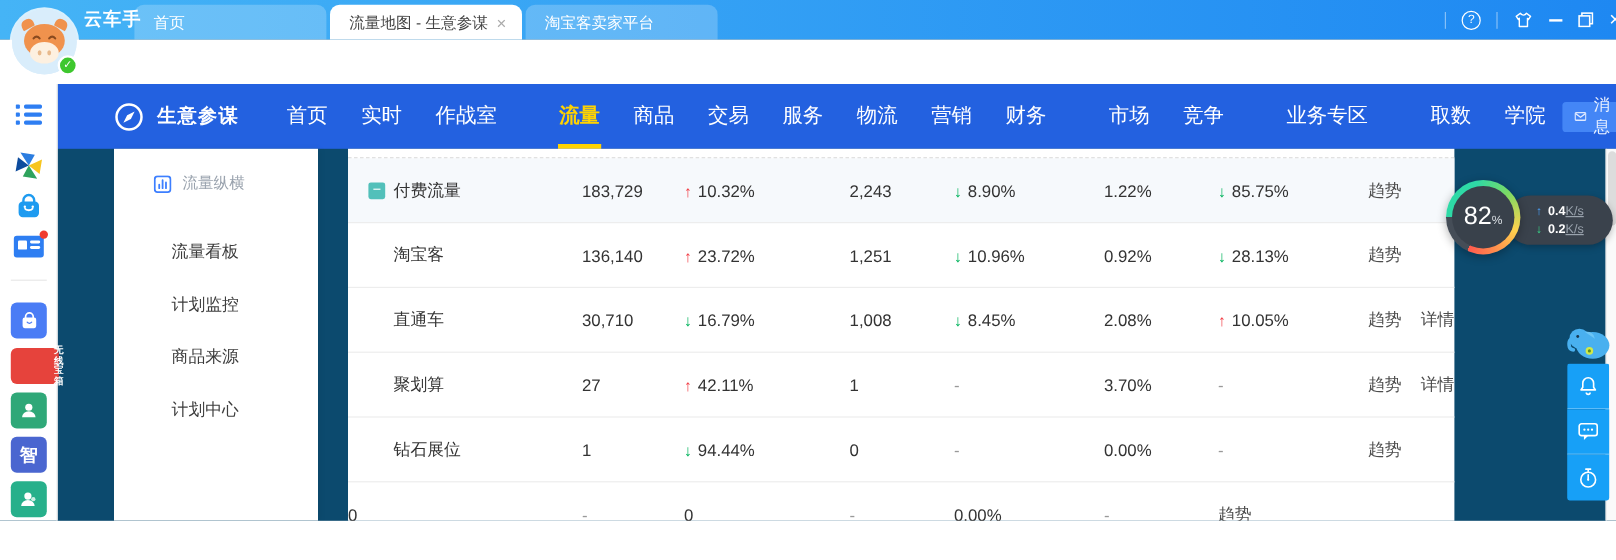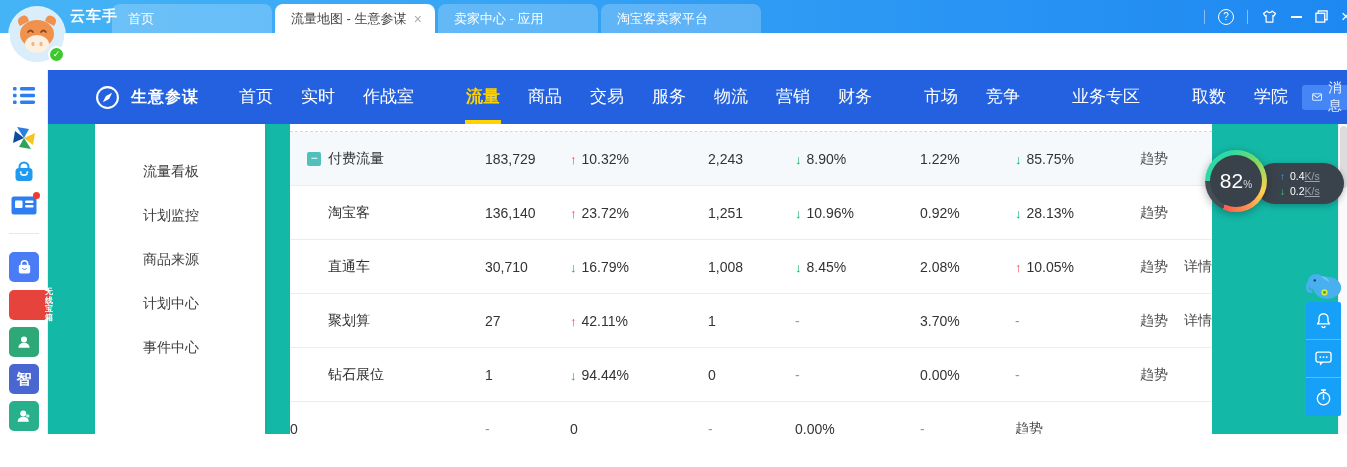--- a/index.html
+++ b/index.html
@@ -1,18 +1,18 @@
 <!DOCTYPE html>
 <html><head>
 <meta charset="utf-8">
 <style>
   * { margin:0; padding:0; box-sizing:border-box; }
   html,body { width:1347px; height:467px; overflow:hidden; }
   body { font-family:"Liberation Sans","DejaVu Sans",sans-serif; }
-  #app { position:relative; width:1347px; height:434px; background:#14b8a6; overflow:hidden; }
+  #app { position:relative; width:1347px; height:434px; background:#0c4a6e; overflow:hidden; }
 
   
   .tabbar { position:absolute; left:0; top:0; width:100%; height:33px;
     background:linear-gradient(90deg,#45b4f6,#1e88f2); }
   .browser-brand { position:absolute; left:70px; top:7px; color:#fff; font-size:15px; font-weight:bold; letter-spacing:1px; }
   .tabs { position:absolute; left:112px; top:4px; height:29px; display:flex; }
   .tab { width:160px; margin-right:3px; height:29px; display:flex; align-items:center;
     padding:0 10px 0 16px; border-radius:8px 8px 0 0; background:rgba(255,255,255,.22);
     color:#fff; font-size:13px; cursor:pointer; }
   .tab.active { background:#fff; color:#444; }
@@ -96,21 +96,21 @@
   .links span { cursor:pointer; }
 
   
   .speed-widget { position:absolute; left:1205px; top:150px; z-index:40; }
   .pill { position:absolute; left:50px; top:13px; width:89px; height:41px; background:#3a424c; border-radius:21px;
     display:flex; flex-direction:column; justify-content:center; gap:3px; padding-left:25px;
     box-shadow:0 2px 6px rgba(0,0,0,.25); }
   .pill-row { display:flex; align-items:center; gap:5px; font-size:10.5px; color:#fff; }
   .p-arr { font-weight:bold; font-size:10px; }
   .p-arr.up { color:#4aa3ff; } .p-arr.down { color:#39d98a; }
-  .p-val { font-weight:normal; } .p-unit { color:#9aa3ad;text-decoration:underline; }
+  .p-val { font-weight:bold; } .p-unit { color:#9aa3ad;text-decoration:underline; }
   .ring { position:relative; width:62px; height:62px; border-radius:50%; z-index:2;
     background:conic-gradient(from -90deg,#2ed9a6 0 22%,#7ddb63 38%,#ffd24d 56%,#ff8a4d 70%,#ff5a4e 82%,#454d57 82% 100%);
     display:flex; align-items:center; justify-content:center; box-shadow:0 2px 8px rgba(0,0,0,.3); cursor:pointer; }
   .ring-inner { width:52px; height:52px; border-radius:50%; background:#39414b; color:#fff;
     display:flex; align-items:center; justify-content:center; font-size:21px; }
   .pct-unit { font-size:10px; margin-top:7px; color:#d8dde2; }
 
   
   .helper { position:absolute; left:1306px; top:270px; width:37px; z-index:20; }
   .helper-btns { margin-top:-2px; }
@@ -133,24 +133,20 @@
         <div class="tab">
           <span class="tab-label">首页</span>
 
         </div>
 
         <div class="tab active">
           <span class="tab-label">流量地图 - 生意参谋</span>
           <span class="tab-close">×</span>
         </div>
 
-        <div class="tab">
-          <span class="tab-label">卖家中心 - 应用</span>
-
-        </div>
 
         <div class="tab">
           <span class="tab-label">淘宝客卖家平台</span>
 
         </div>
       </div>
     <div class="win-controls">
       <i class="wc-div"></i>
       <div class="wc-help">?</div>
       <i class="wc-div"></i>
@@ -339,27 +335,33 @@
     <div class="sq sq-teal" style="top:331px;">
       <svg width="18" height="18" viewBox="0 0 24 24">
           <circle cx="11" cy="8.5" r="4" fill="#fff"></circle>
           <path d="M3.5 19.5 a7.5 6.5 0 0 1 15 0 Z" fill="#fff"></path>
           <circle cx="17" cy="12" r="2.4" fill="#cdeee4"></circle>
         </svg>
     </div>
   </div>
 
   <div class="menu-panel">
+    <div class="menu-header">
+      <svg width="15" height="15" viewBox="0 0 16 16">
+          <rect x="1" y="1" width="14" height="14" rx="2.5" fill="none" stroke="#3d7fff" stroke-width="1.6"></rect>
+          <path d="M5 11.5 V8.5 M8 11.5 V4.5 M11 11.5 V6.5" stroke="#3d7fff" stroke-width="1.6" stroke-linecap="round"></path>
+        </svg>
+      <span>流量纵横</span>
+    </div>
     <ul class="menu-list">
 
     <li>流量看板</li>
         <li>计划监控</li>
         <li>商品来源</li>
         <li>计划中心</li>
-        <li>事件中心</li>
       </ul>
   </div>
 
   <div class="main-panel">
     <div class="rows">
 
         <div class="row highlight">
           <span class="cell-name">
             <i class="collapser">−</i>
             <span>付费流量</span>

